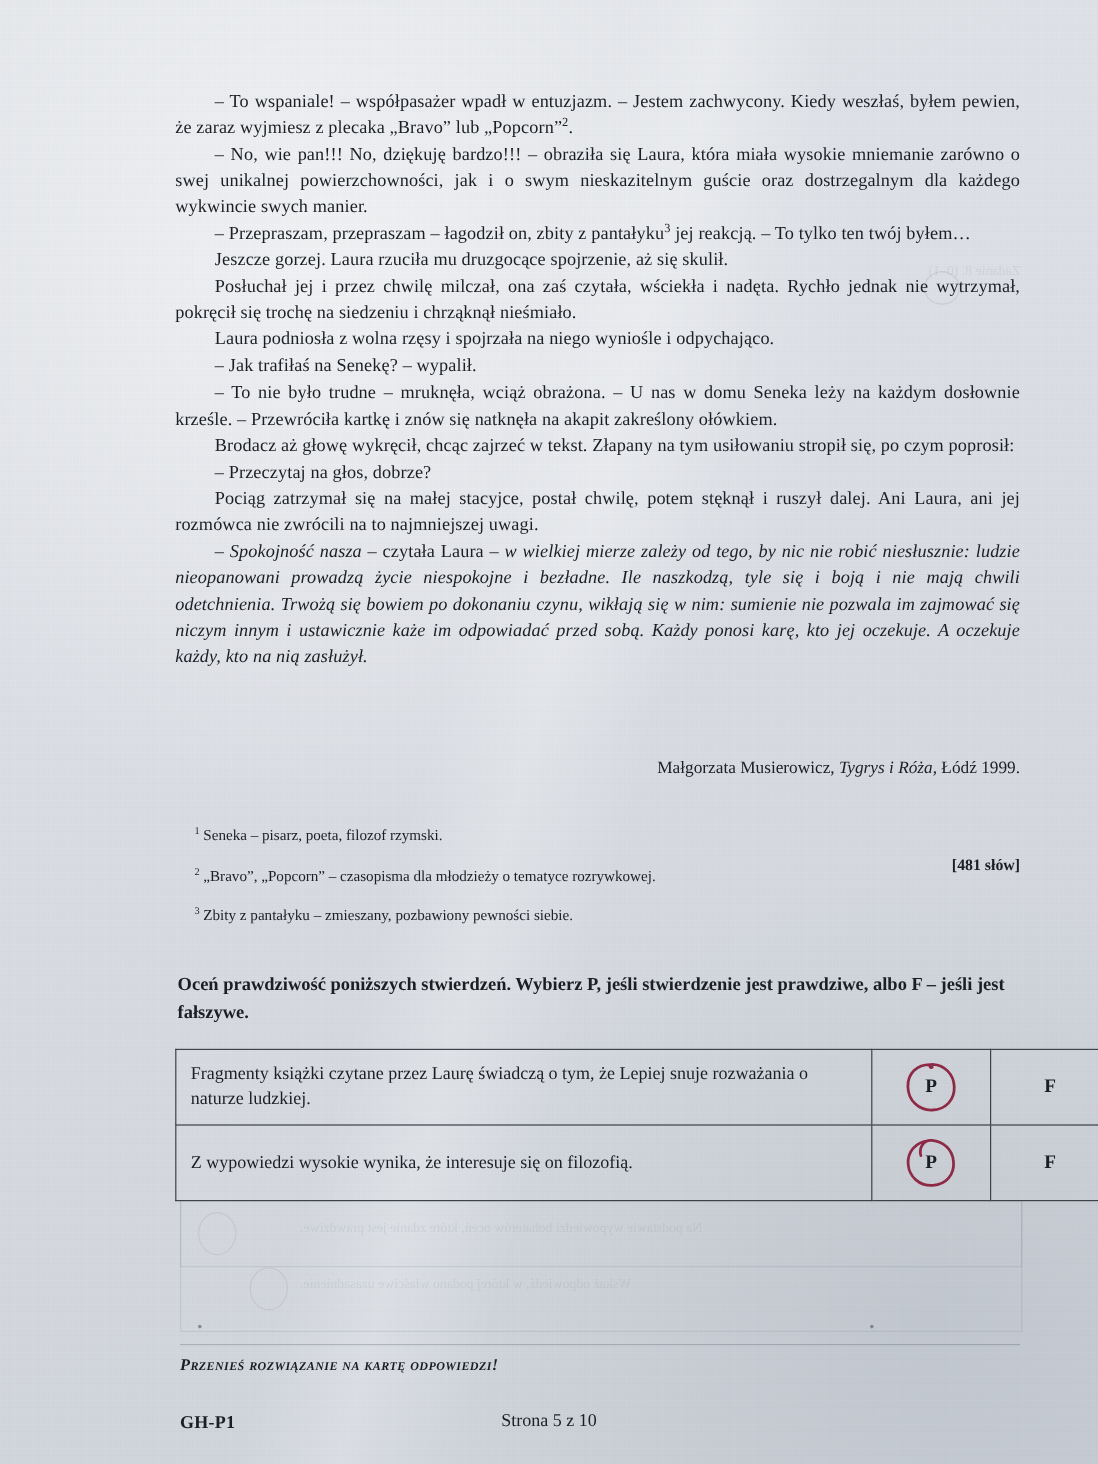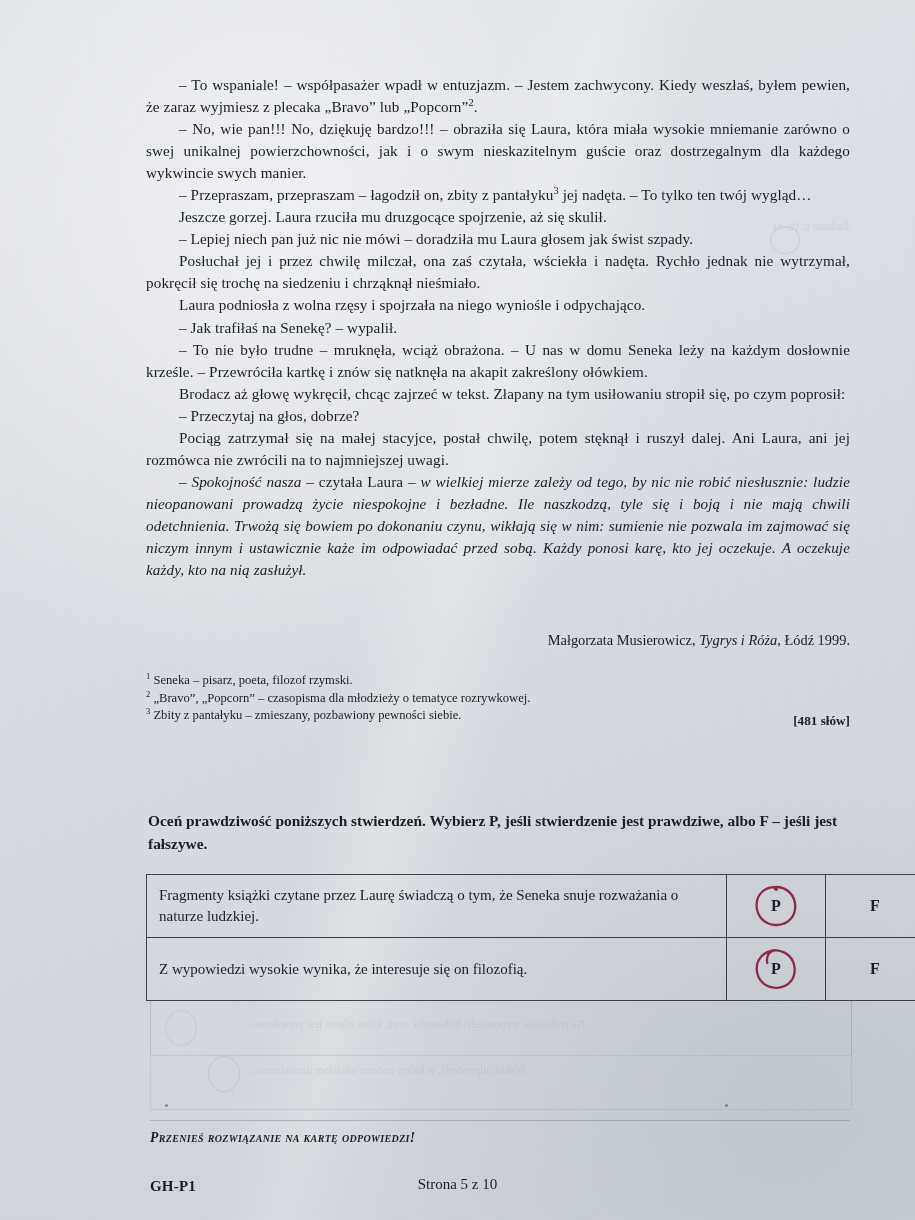--- a/index.html
+++ b/index.html
@@ -46,21 +46,21 @@
   .attrib{
     position:absolute;left:146px;top:630px;width:704px;
     font-size:14.4px;text-align:right;line-height:20px;
   }
 
   
   .footnotes{
     position:absolute;left:146px;top:672px;width:704px;
     font-size:12.6px;line-height:17.6px;
   }
-  .footnotes div{margin:0;}
+  .footnotes div{margin:16px;}
   .wordcount{
     position:absolute;left:146px;top:713px;width:704px;
     text-align:right;font-weight:bold;font-size:13.2px;
   }
 
   
   .task-head{
     position:absolute;left:148px;top:788px;width:704px;
     font-weight:bold;font-size:15.4px;line-height:21.5px;
   }
@@ -150,23 +150,22 @@
 <div class="ghost-ring" style="left:165px;top:1010px;width:30px;height:34px;"></div>
 <div class="ghost-ring" style="left:208px;top:1056px;width:30px;height:34px;"></div>
 <div class="dot" style="left:165px;top:1104px;"></div>
 <div class="dot" style="left:725px;top:1104px;"></div>
 
 <div class="content">
 
   <div class="prose">
     <p><span>– To wspaniale! – współpasażer wpadł w entuzjazm. – Jestem zachwycony. Kiedy weszłaś, byłem pewien, że zaraz wyjmiesz z plecaka „Bravo” lub „Popcorn”</span><sup>2</sup><span>.</span></p>
     <p>– No, wie pan!!! No, dziękuję bardzo!!! – obraziła się Laura, która miała wysokie mniemanie zarówno o swej unikalnej powierzchowności, jak i o swym nieskazitelnym guście oraz dostrzegalnym dla każdego wykwincie swych manier.</p>
-    <p><span>– Przepraszam, przepraszam – łagodził on, zbity z pantałyku</span><sup>3</sup><span> jej nadęta. – To tylko ten twój wygląd…</span></p>
+    <p><span>– Przepraszam, przepraszam – łagodził on, zbity z pantałyku</span><sup>3</sup><span> jej reakcją. – To tylko ten twój byłem…</span></p>
     <p>Jeszcze gorzej. Laura rzuciła mu druzgocące spojrzenie, aż się skulił.</p>
-    <p>– Lepiej niech pan już nic nie mówi – doradziła mu Laura głosem jak świst szpady.</p>
     <p>Posłuchał jej i przez chwilę milczał, ona zaś czytała, wściekła i nadęta. Rychło jednak nie wytrzymał, pokręcił się trochę na siedzeniu i chrząknął nieśmiało.</p>
     <p>Laura podniosła z wolna rzęsy i spojrzała na niego wyniośle i odpychająco.</p>
     <p>– Jak trafiłaś na Senekę? – wypalił.</p>
     <p>– To nie było trudne – mruknęła, wciąż obrażona. – U nas w domu Seneka leży na każdym dosłownie krześle. – Przewróciła kartkę i znów się natknęła na akapit zakreślony ołówkiem.</p>
     <p>Brodacz aż głowę wykręcił, chcąc zajrzeć w tekst. Złapany na tym usiłowaniu stropił się, po czym poprosił:</p>
     <p>– Przeczytaj na głos, dobrze?</p>
     <p>Pociąg zatrzymał się na małej stacyjce, postał chwilę, potem stęknął i ruszył dalej. Ani Laura, ani jej rozmówca nie zwrócili na to najmniejszej uwagi.</p>
     <p><span>– </span><span class="it">Spokojność nasza</span><span> – czytała Laura – </span><span class="it">w wielkiej mierze zależy od tego, by nic nie robić niesłusznie: ludzie nieopanowani prowadzą życie niespokojne i bezładne. Ile naszkodzą, tyle się i boją i nie mają chwili odetchnienia. Trwożą się bowiem po dokonaniu czynu, wikłają się w nim: sumienie nie pozwala im zajmować się niczym innym i ustawicznie każe im odpowiadać przed sobą. Każdy ponosi karę, kto jej oczekuje. A oczekuje każdy, kto na nią zasłużył.</span></p>
   </div>
 
@@ -183,21 +182,21 @@
   <div class="wordcount">[481 słów]</div>
 
   <div class="task-body">
     <span>Oceń prawdziwość poniższych stwierdzeń. Wybierz P, jeśli stwierdzenie jest prawdziwe,</span>
     <span>albo F – jeśli jest fałszywe.</span>
   </div>
 
   <table class="tbl">
     <tbody>
         <tr>
-      <td class="stmt">Fragmenty książki czytane przez Laurę świadczą o tym, że Seneka snuje rozważania o naturze ludzkiej.</td>
+      <td class="stmt">Fragmenty książki czytane przez Laurę świadczą o tym, że Lepiej snuje rozważania o naturze ludzkiej.</td>
       <td class="opt">
         <span class="circle-wrap">
           <svg class="pen" viewBox="0 0 46 44">
             <path d="M23.5 3.2 C11.5 2.4 3.2 10.5 3.6 21.8 C4.0 33.2 12.6 41.5 24.0 41.0 C35.1 40.5 42.6 32.6 42.2 21.6 C41.8 11.2 34.3 3.6 24.2 3.0 C22.6 2.9 21.8 3.6 21.9 4.6 C22.0 5.4 22.9 5.9 23.9 5.4" fill="none" stroke="#8e2a45" stroke-width="2.3" stroke-linecap="round"></path>
           </svg>
           <span class="lbl">P</span>
         </span>
       </td>
       <td class="opt">
         <span class="circle-wrap"><span class="lbl">F</span></span>

